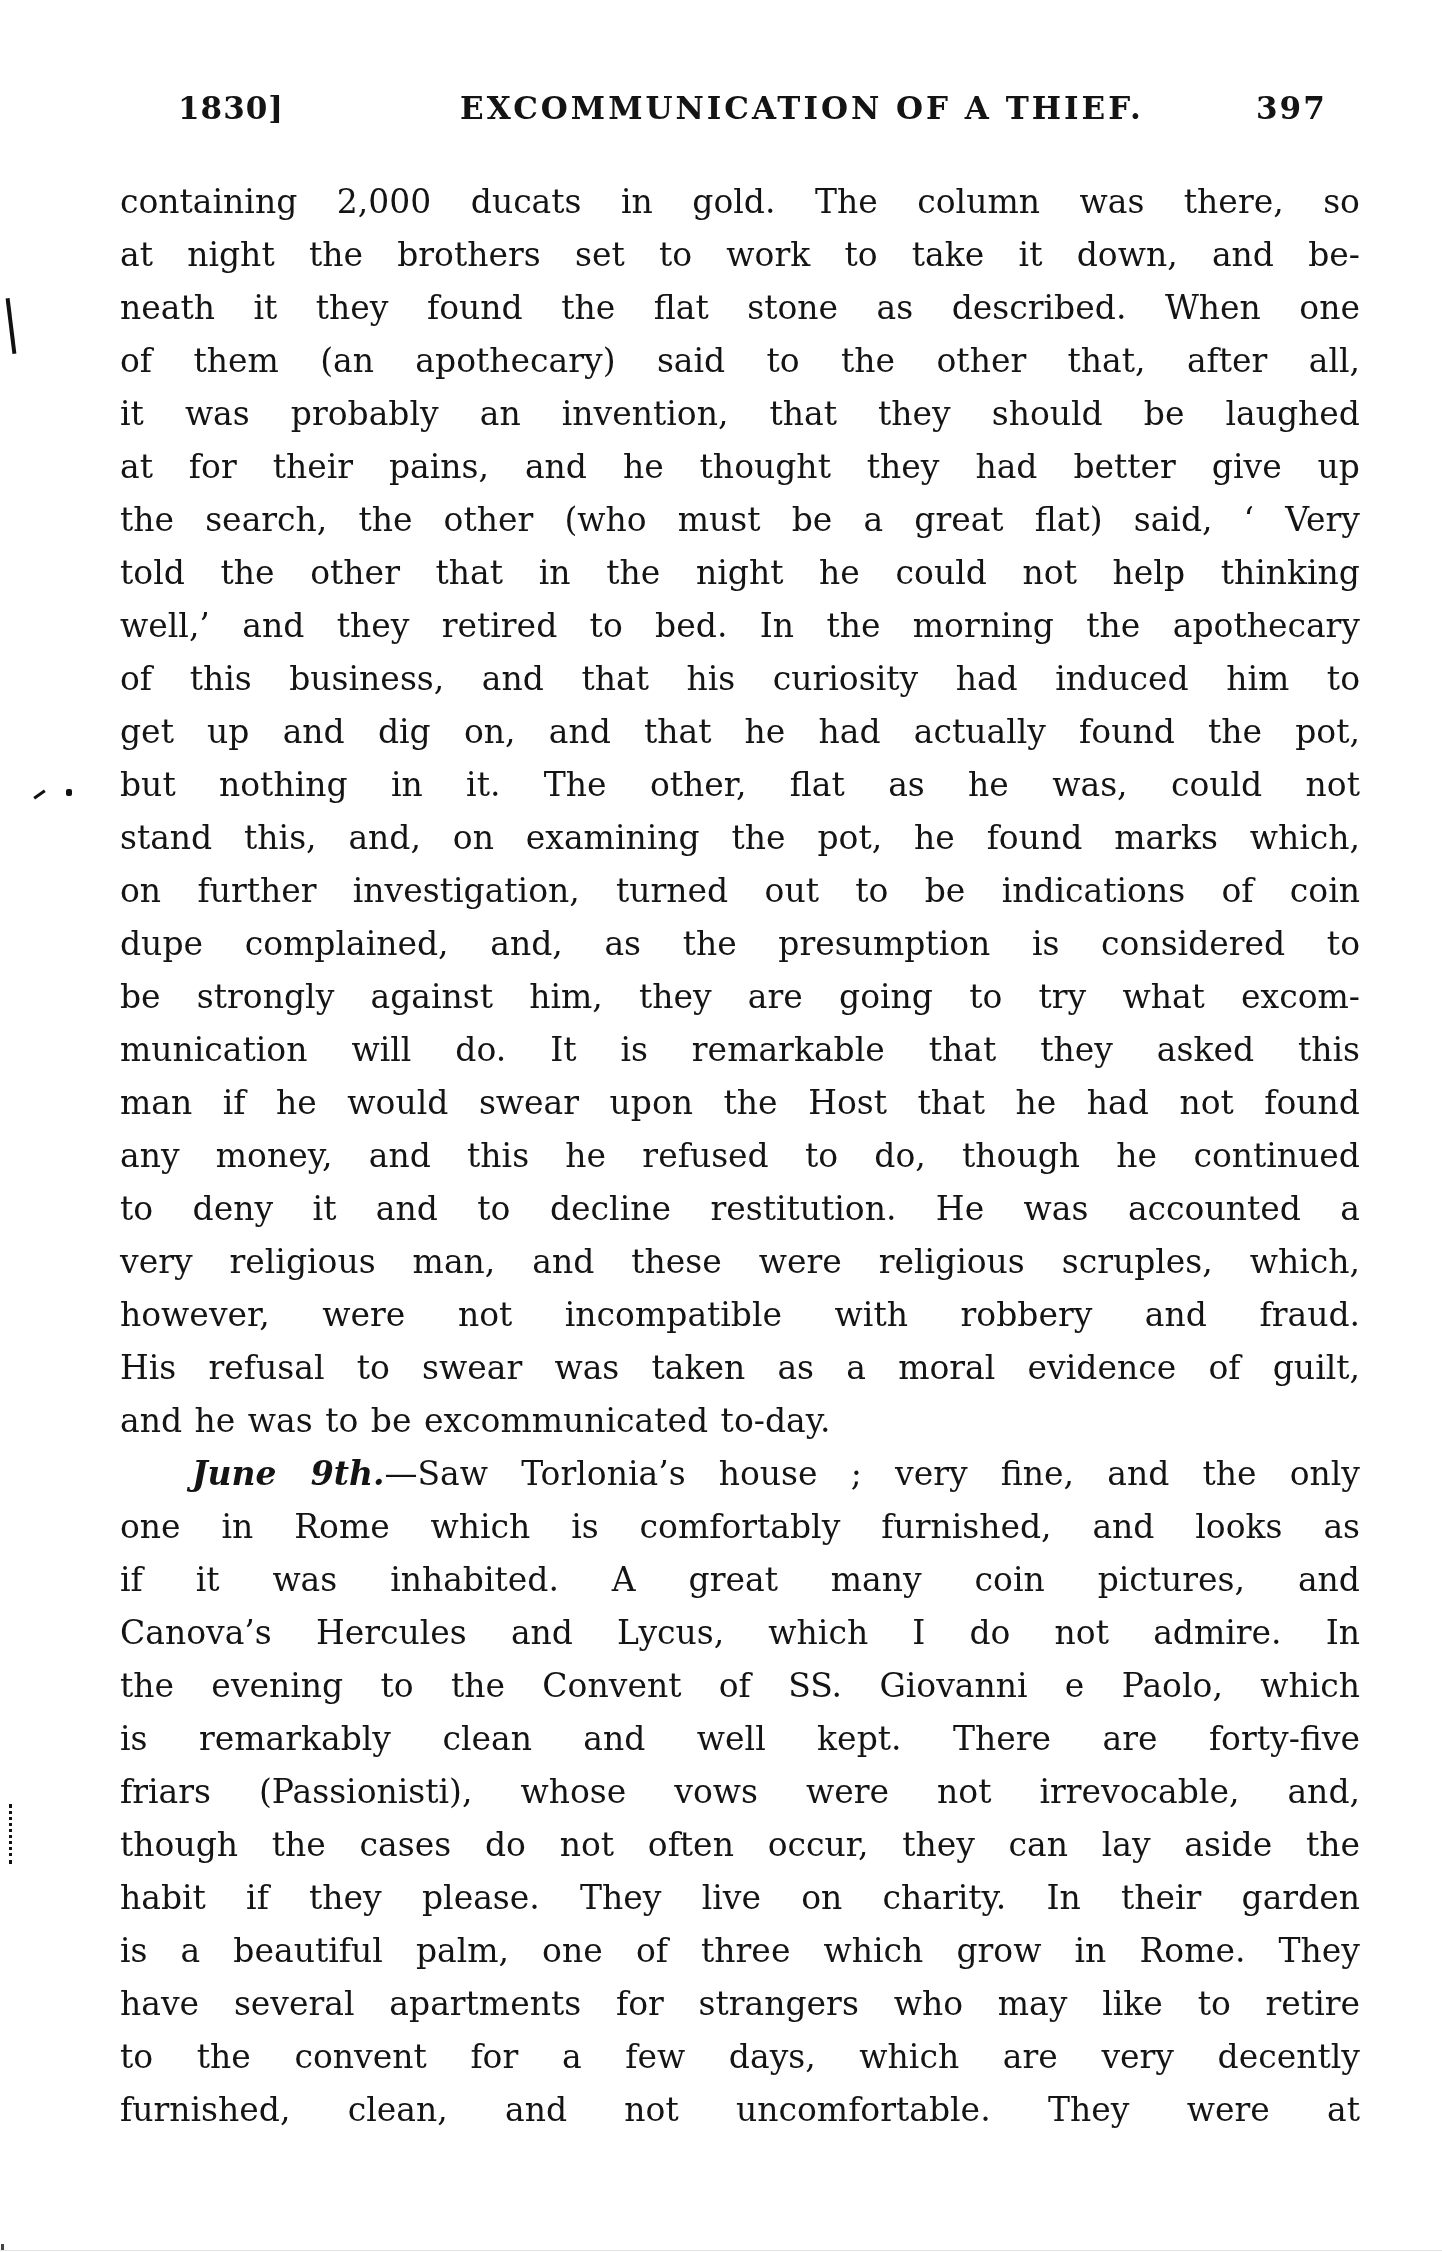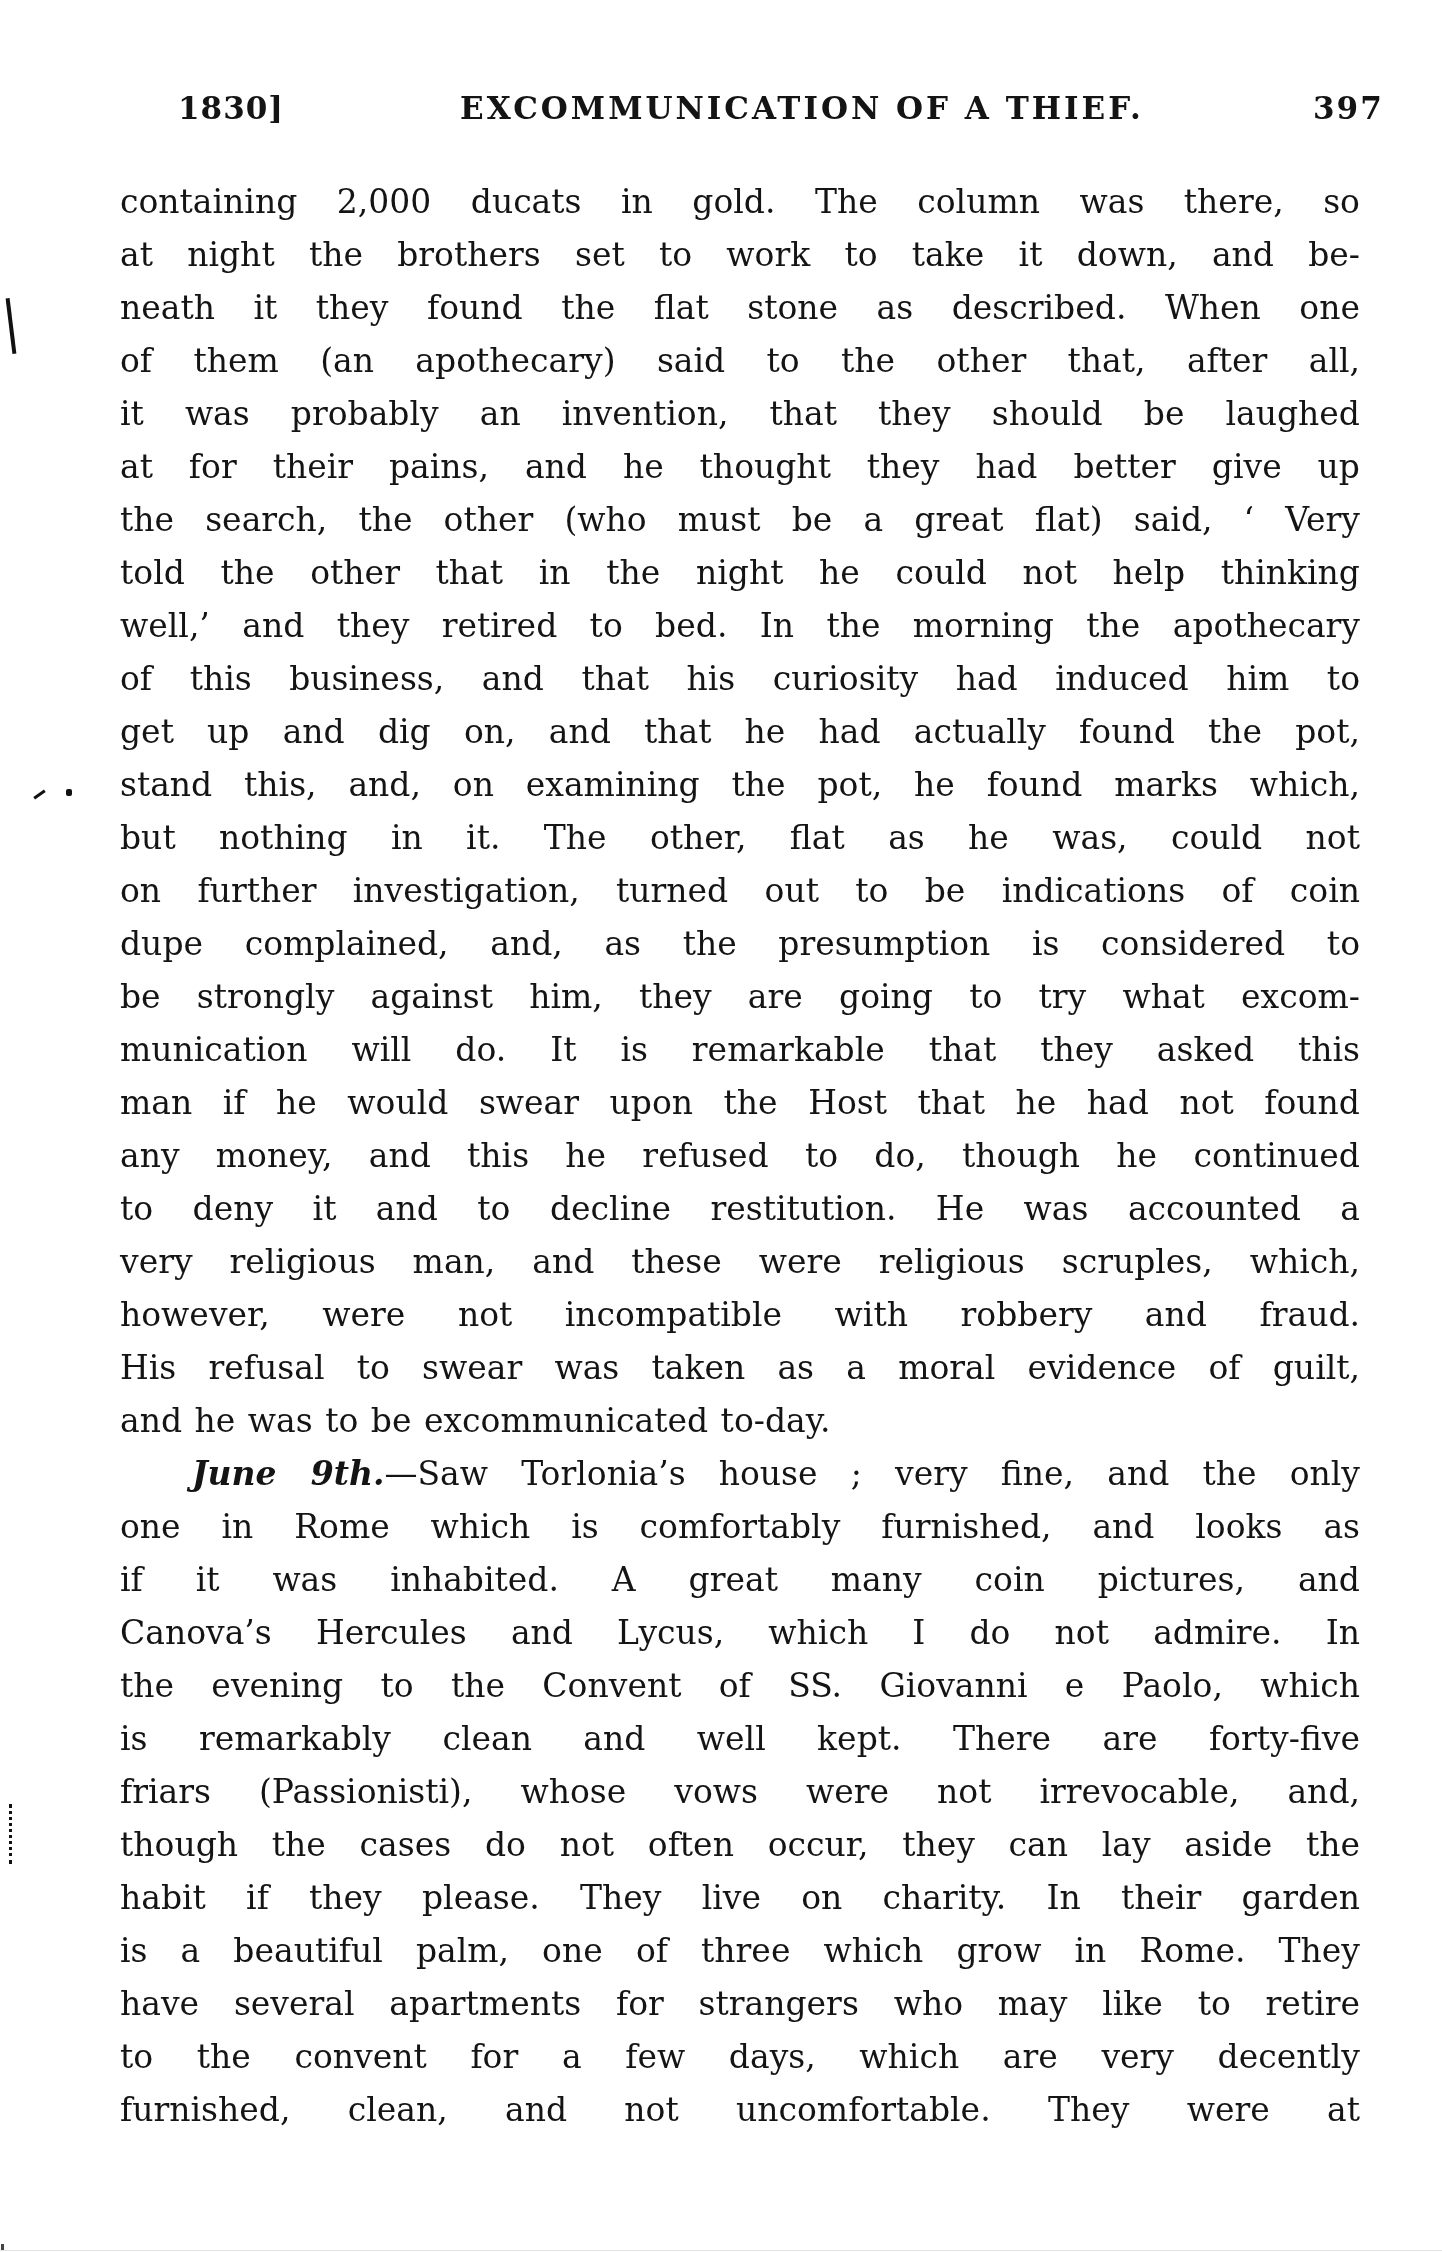--- a/index.html
+++ b/index.html
@@ -15,21 +15,21 @@
   }
   
   .running-head {
     position: absolute;
     top: 90px; left: 0; width: 1442px; height: 44px;
     font-size: 31px;
     font-weight: bold;
   }
   .rh-year   { position: absolute; left: 178px; top: 0; letter-spacing: 1px; }
   .rh-title  { position: absolute; left: 460px; top: 0; letter-spacing: 3px; }
-  .rh-pageno { position: absolute; left: 1313px; top: 0; letter-spacing: 2px; }
+  .rh-pageno { position: absolute; left: 1256px; top: 0; letter-spacing: 2px; }
   
   .text-block {
     position: absolute;
     left: 120px; top: 146px; width: 1240px;
     font-size: 33px;
     line-height: 53px;
     word-spacing: 2px;
     margin-top: 29px;
   }
   .tl {            
@@ -98,22 +98,22 @@
       <div class="tl">at night the brothers set to work to take it down, and be-</div>
       <div class="tl">neath it they found the flat stone as described.  When one</div>
       <div class="tl">of them (an apothecary) said to the other that, after all,</div>
       <div class="tl">it was probably an invention, that they should be laughed</div>
       <div class="tl">at for their pains, and he thought they had better give up</div>
       <div class="tl">the search, the other (who must be a great flat) said, ‘ Very</div>
       <div class="tl">told the other that in the night he could not help thinking</div>
       <div class="tl">well,’ and they retired to bed.  In the morning the apothecary</div>
       <div class="tl">of this business, and that his curiosity had induced him to</div>
       <div class="tl">get up and dig on, and that he had actually found the pot,</div>
+      <div class="tl">but nothing in it.  The other, flat as he was, could not</div>
       <div class="tl">stand this, and, on examining the pot, he found marks which,</div>
-      <div class="tl">but nothing in it.  The other, flat as he was, could not</div>
       <div class="tl">on further investigation, turned out to be indications of coin</div>
       <div class="tl">dupe complained, and, as the presumption is considered to</div>
       <div class="tl">be strongly against him, they are going to try what excom-</div>
       <div class="tl">munication will do.  It is remarkable that they asked this</div>
       <div class="tl">man if he would swear upon the Host that he had not found</div>
       <div class="tl">any money, and this he refused to do, though he continued</div>
       <div class="tl">to deny it and to decline restitution.  He was accounted a</div>
       <div class="tl">very religious man, and these were religious scruples, which,</div>
       <div class="tl">however, were not incompatible with robbery and fraud.</div>
       <div class="tl">His refusal to swear was taken as a moral evidence of guilt,</div>

